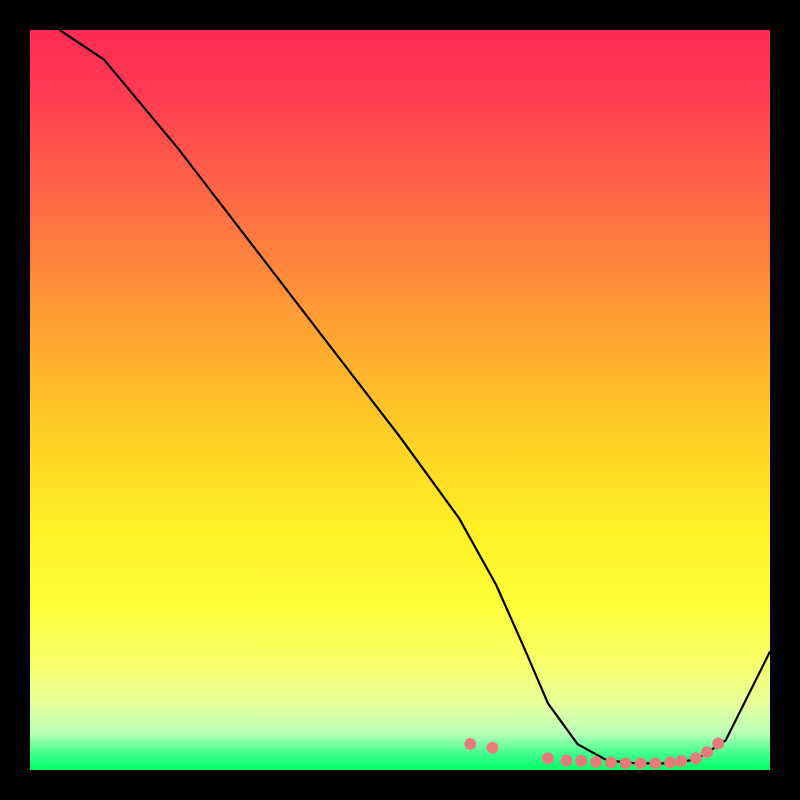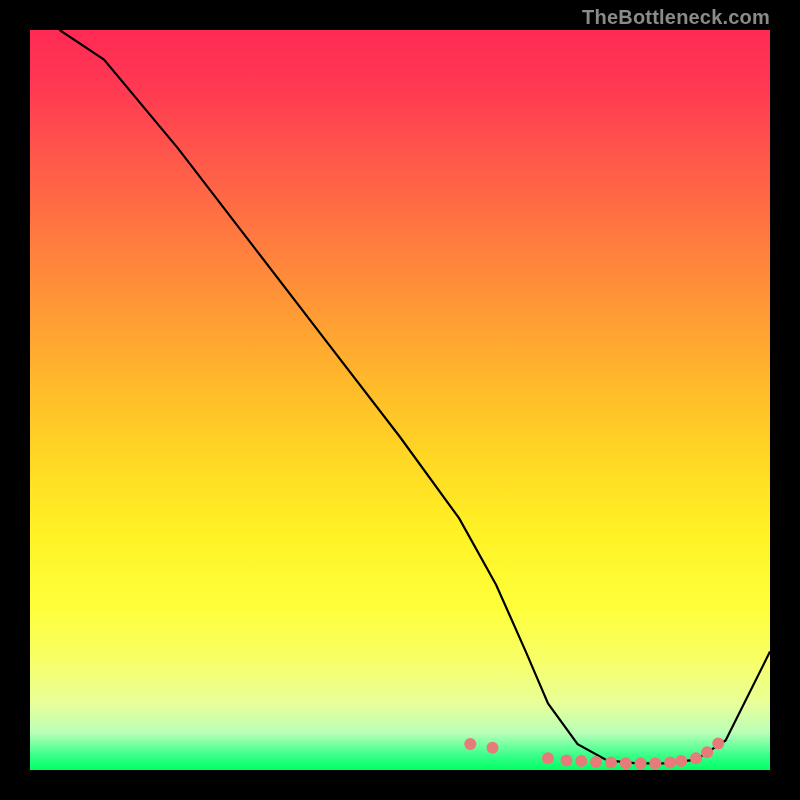--- a/index.html
+++ b/index.html
@@ -54,21 +54,20 @@
     left: 0;
     top: 0;
     width: 740px;
     height: 740px;
   }
 </style>
 </head>
 <body>
 
 <div class="container">
-  <div class="watermark">TheBottleneck.com</div>
   <div class="plot-area">
     <svg class="curve" viewBox="0 0 740 740">
       <g>
         <path id="curve-path" fill="none" stroke="#000000" stroke-width="2.2" d="M29.6 0.0 L74.0 29.6 L148.0 118.4 L222.0 214.6 L296.0 310.8 L370.0 407.0 L429.2 488.4 L466.2 555.0 L495.8 621.6 L518.0 673.4 L547.6 714.1 L577.2 730.4 L606.8 733.3 L636.4 733.3 L666.0 729.6 L695.6 710.4 L740.0 621.6"></path>
       </g>
       <g id="dots-group">
           <circle cx="440.3" cy="714.1" r="6" fill="#e77b79"></circle>
           <circle cx="462.5" cy="717.8" r="6" fill="#e77b79"></circle>
           <circle cx="518.0" cy="728.2" r="6" fill="#e77b79"></circle>
           <circle cx="536.5" cy="730.4" r="6" fill="#e77b79"></circle>

